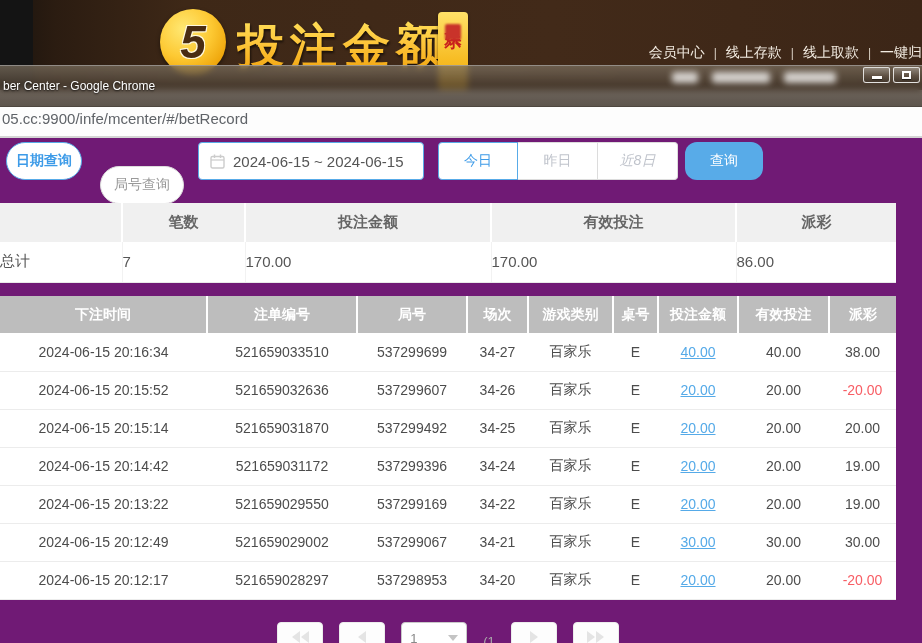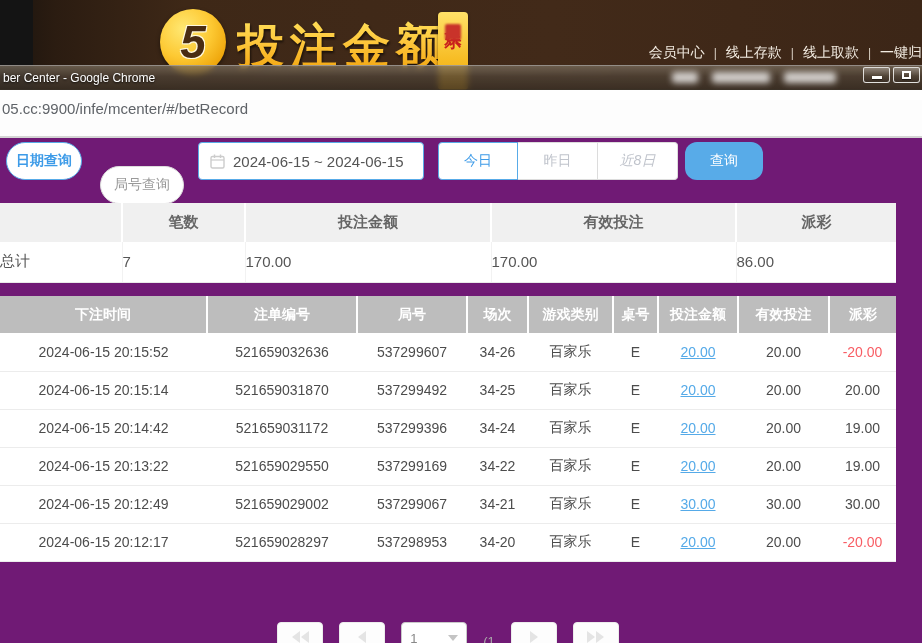--- a/index.html
+++ b/index.html
@@ -25,38 +25,38 @@
   .logo-badge .vtext { writing-mode:vertical-rl; font-size:17px; font-weight:bold; color:#c9201d; letter-spacing:2px; }
   .logo-badge .seal { width:16px; height:16px; background:#c9332a; border-radius:2px; margin-top:4px; filter:blur(1px); }
   .swirl { position:absolute; left:250px; top:70px; width:370px; height:14px;
     border-top:2px solid rgba(190,170,140,.35); border-radius:50%; filter:blur(1px); }
   .top-nav { position:absolute; right:-14px; top:44px; display:flex; align-items:center; gap:9px;
     font-size:14px; color:#f3ece2; white-space:nowrap; }
   .top-nav a { color:#f3ece2; text-decoration:none; }
   .top-nav .sep { color:#d8cfc2; font-size:12px; }
 
   
-  .titlebar { position:absolute; top:65px; left:0; width:922px; height:25px;
+  .titlebar { position:absolute; top:65px; left:0; width:922px; height:42px;
     background:linear-gradient(180deg, rgba(120,108,92,.78) 0%, rgba(78,66,54,.80) 45%, rgba(58,48,38,.82) 100%);
     backdrop-filter:blur(3px); border-top:1px solid rgba(255,255,255,.45); border-bottom:1px solid rgba(20,15,10,.55);
     display:flex; align-items:center; z-index:5; }
   .win-title { color:#fff; font-size:12px; margin-left:3px; text-shadow:0 1px 2px rgba(0,0,0,.8); white-space:nowrap; }
   .blur-blobs { position:absolute; left:672px; top:6px; display:flex; gap:14px; }
   .blur-blobs i { display:block; height:11px; border-radius:3px; background:rgba(255,255,255,.75); filter:blur(3px); }
   .blob-a { width:26px; } .blob-b { width:58px; } .blob-c { width:52px; }
   .win-btns { position:absolute; right:2px; top:1px; display:flex; gap:3px; }
   .win-btn { width:27px; height:16px; border:1px solid rgba(255,255,255,.8); border-radius:2px 2px 3px 3px;
     background:linear-gradient(180deg, rgba(255,255,255,.28), rgba(255,255,255,.04) 55%, rgba(0,0,0,.12));
     display:flex; align-items:center; justify-content:center; }
   .glyph-min { width:10px; height:3px; background:#fff; margin-top:4px; box-shadow:0 1px 1px rgba(0,0,0,.5); }
   .glyph-max { width:9px; height:8px; border:2px solid #fff; box-shadow:0 1px 1px rgba(0,0,0,.5); }
 
   
   .addressbar { position:absolute; top:100px; left:0; width:922px; height:38px; background:#fdfdfd;
-    border-bottom:2px solid #d4d4d4; display:flex; align-items:flex-start; z-index:4; }
+    border-bottom:2px solid #d4d4d4; display:flex; align-items:center; z-index:4; }
   .url { font-size:15px; color:#5f6368; margin-left:2px; white-space:nowrap; }
 
   
   .content { position:absolute; top:130px; left:0; width:922px; height:513px; background:#701a75; }
 
   
   .filters { position:absolute; top:12px; left:0; height:40px; width:922px; }
   .pill { position:absolute; top:0; height:38px; border-radius:19px; background:#fff;
     display:flex; align-items:center; justify-content:center; font-size:14px; cursor:pointer; }
   .pill-active { left:6px; width:76px; border:1px solid #58abe8; color:#3d9be8; font-weight:bold; }
@@ -219,20 +219,31 @@
       <th>注单编号</th>
       <th>局号</th>
       <th>场次</th>
       <th>游戏类别</th>
       <th>桌号</th>
       <th>投注金额</th>
       <th>有效投注</th>
       <th>派彩</th>
     </tr>
     <tr>
+      <td>2024-06-15 20:16:34</td>
+      <td>521659033510</td>
+      <td>537299699</td>
+      <td>34-27</td>
+      <td>百家乐</td>
+      <td>E</td>
+      <td><span class="bet-link">40.00</span></td>
+      <td>40.00</td>
+      <td class="payout">38.00</td>
+    </tr>
+    <tr>
       <td>2024-06-15 20:15:52</td>
       <td>521659032636</td>
       <td>537299607</td>
       <td>34-26</td>
       <td>百家乐</td>
       <td>E</td>
       <td><span class="bet-link">20.00</span></td>
       <td>20.00</td>
       <td class="payout neg">-20.00</td>
     </tr>

